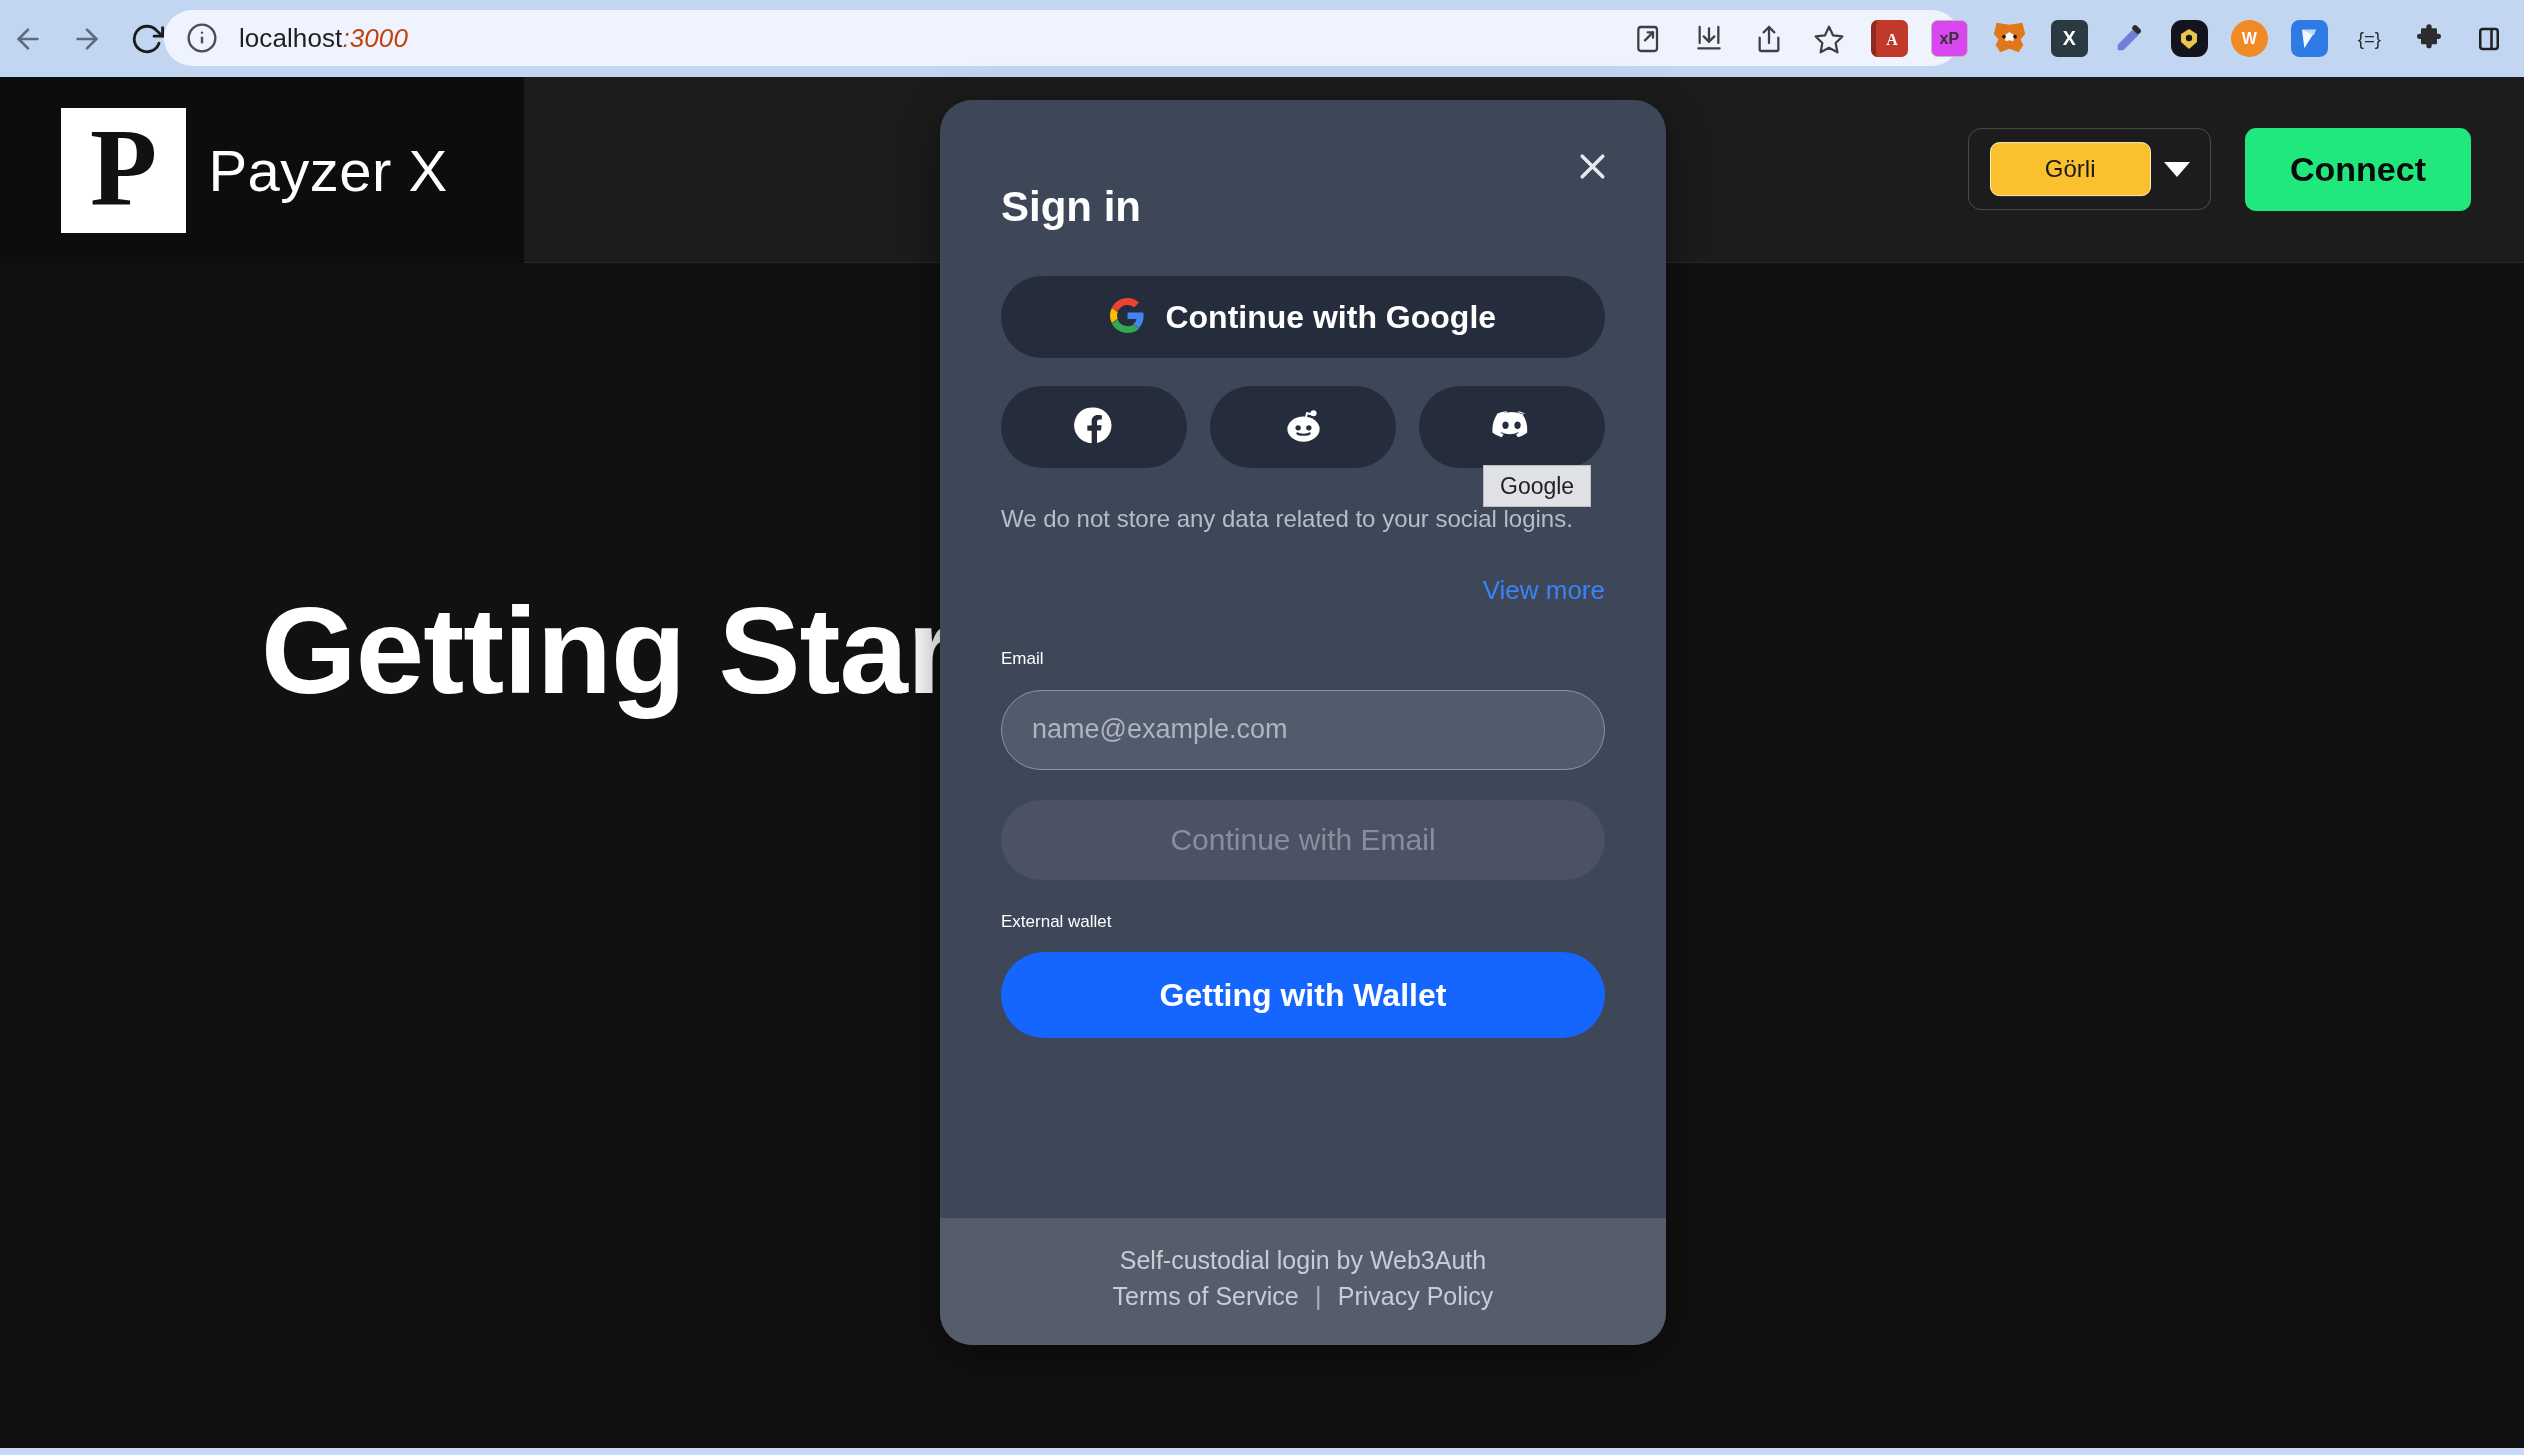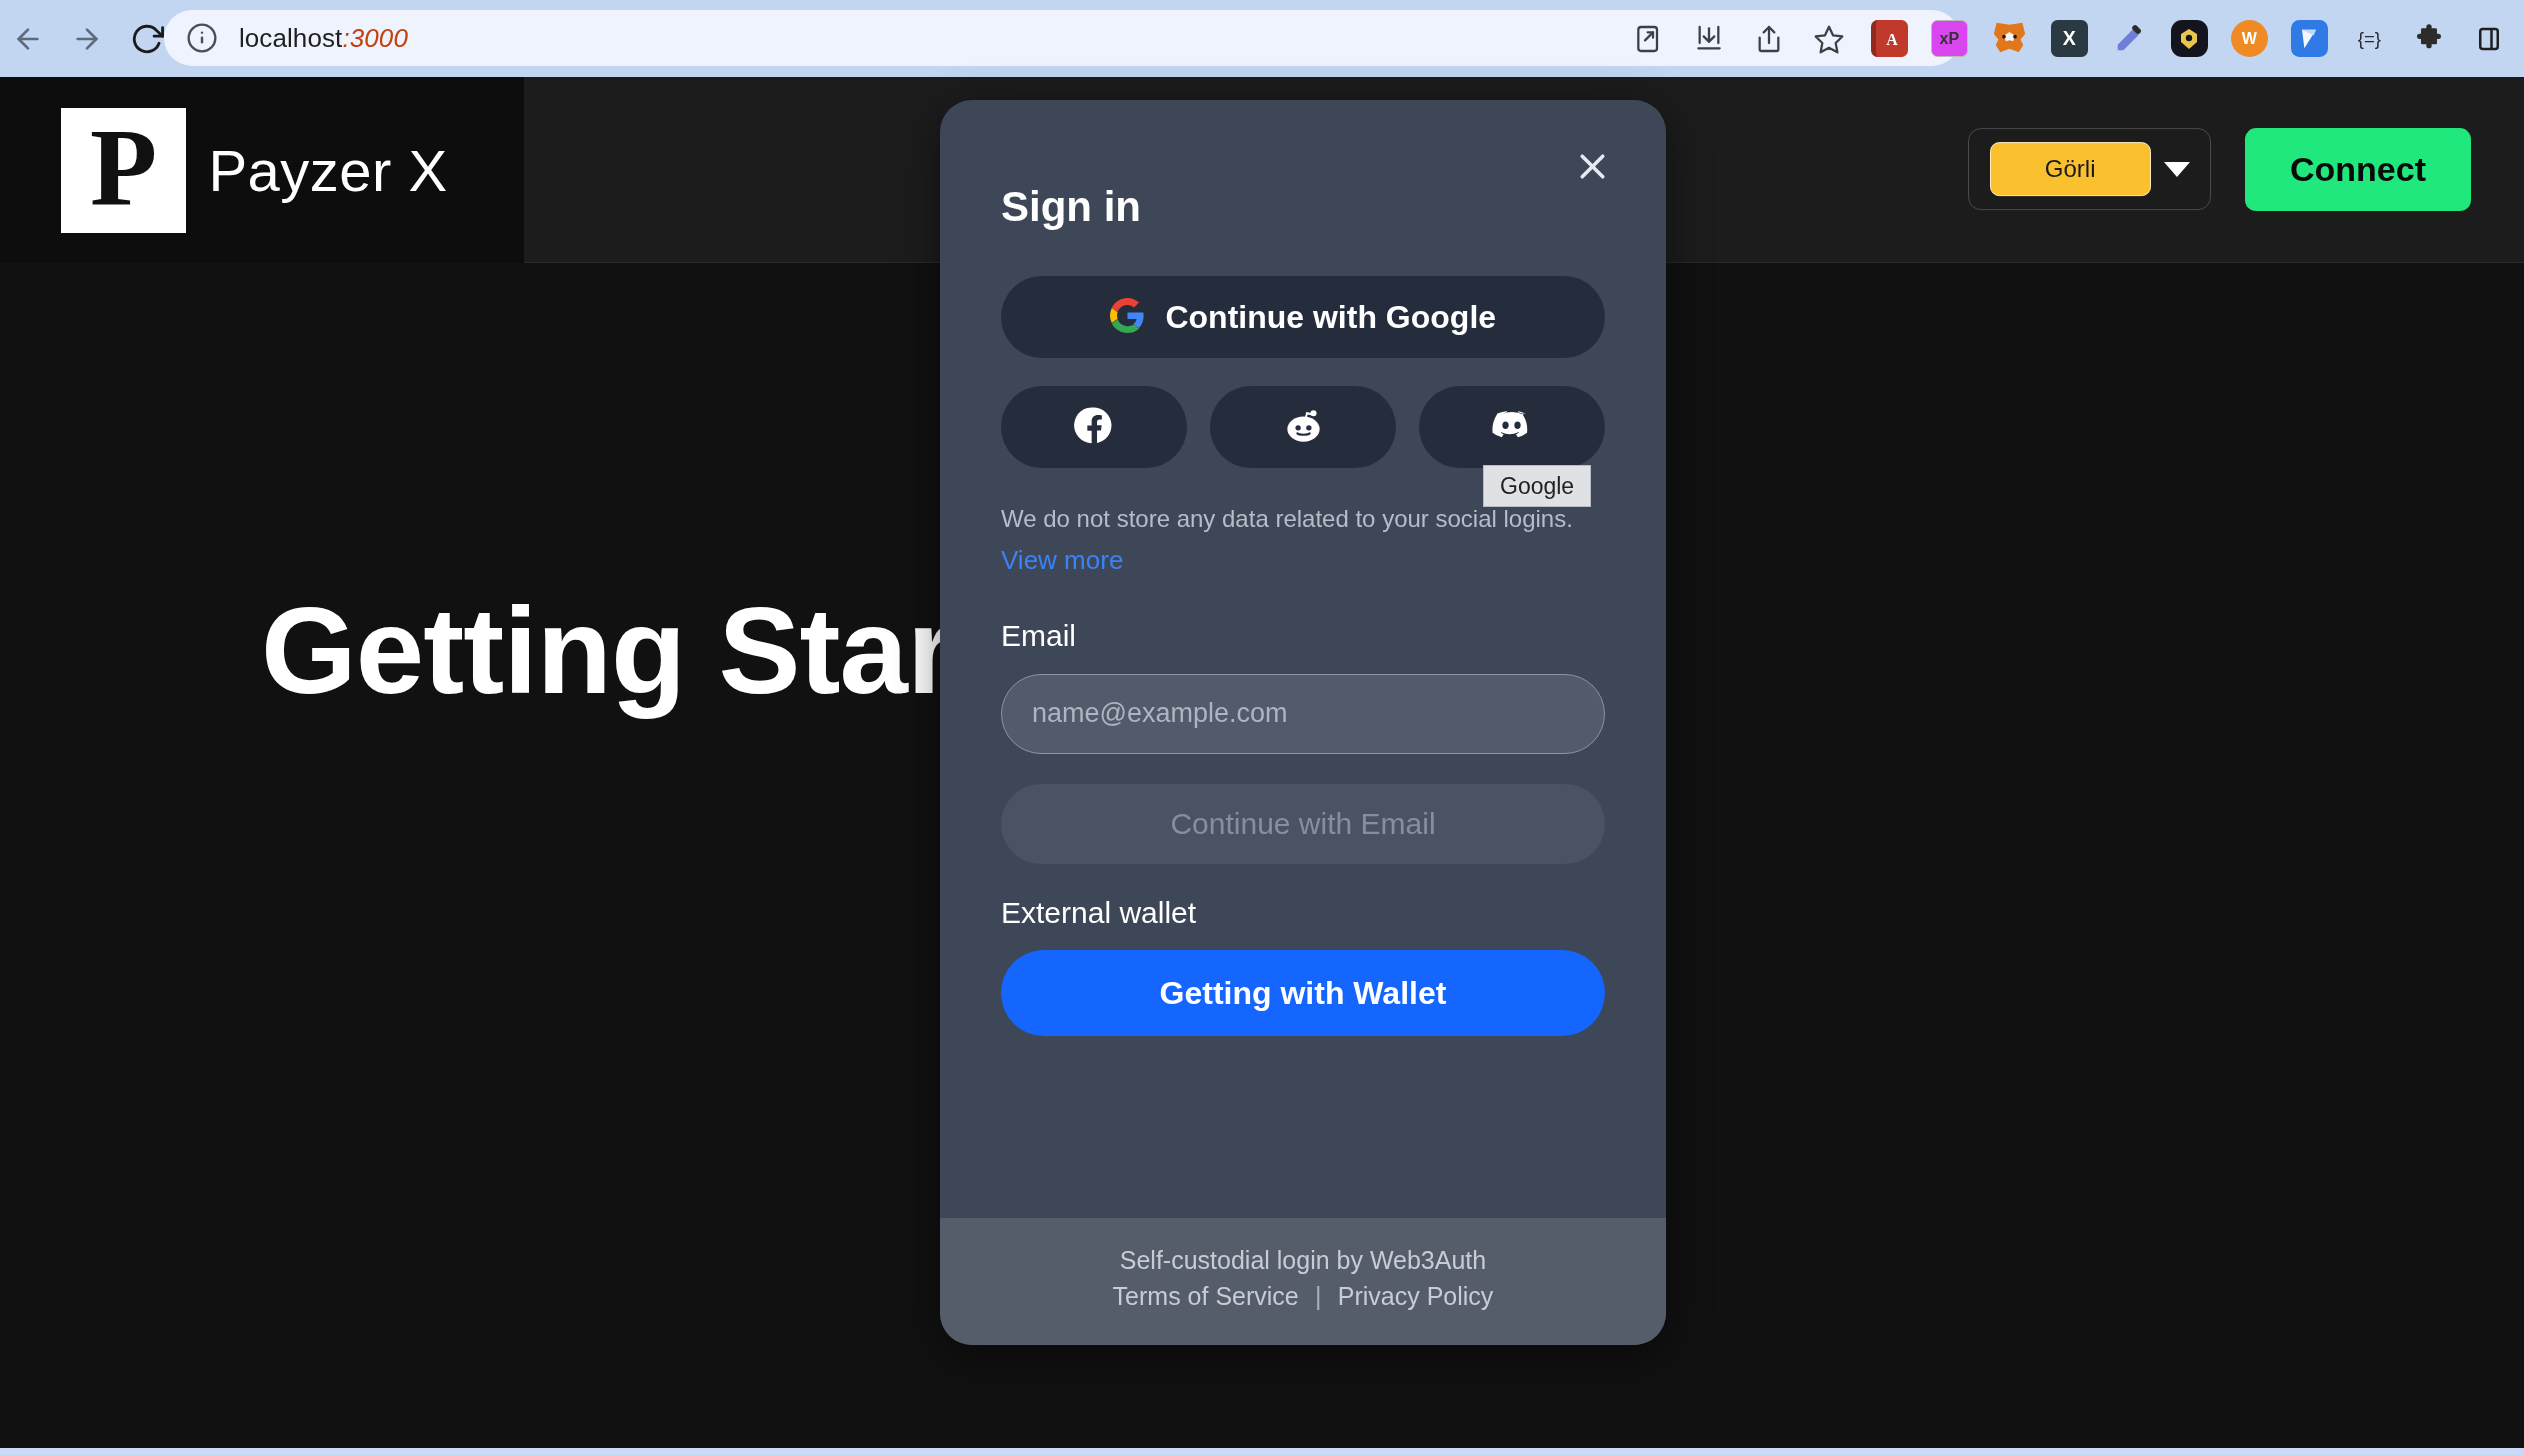--- a/index.html
+++ b/index.html
@@ -140,24 +140,24 @@
   }
 
   .tooltip {
     position: absolute; left: 1483px; top: 465px;
     background: #dfe1e5; color: #202124; font-size: 23px;
     padding: 6.5px 16px; border: 0.9px solid #b9bcc2; z-index: 40;
     font-family: "Liberation Sans", sans-serif;
   }
 
   .disclaimer { margin-top: 37px; font-size: 24px; color: #b6bdc9; }
-  .viewmore-row { margin-top: 12px; }
+  .viewmore-row { margin-top: 42px; text-align: right; }
   .viewmore { font-size: 26px; color: #3b82f6; cursor: pointer; }
 
-  .field-label { margin-top: 43px; font-size: 30px; color: #ffffff; }
+  .field-label { margin-top: 43px; font-size: 17px; color: #ffffff; }
   .email-input {
     margin-top: 20.5px; width: 100%; height: 80px; border-radius: 40px;
     background: #525b6b; border: 0.9px solid #8c94a2; color: #ffffff;
     font-size: 27px; padding: 0 30px; outline: none;
     font-family: "Liberation Sans", sans-serif;
   }
   .email-input::placeholder { color: #aeb5c0; }
   .email-submit {
     margin-top: 30px; width: 100%; height: 80px; border-radius: 40px;
     background: #4a5263; color: #878f9e; font-size: 30px; border: none;

